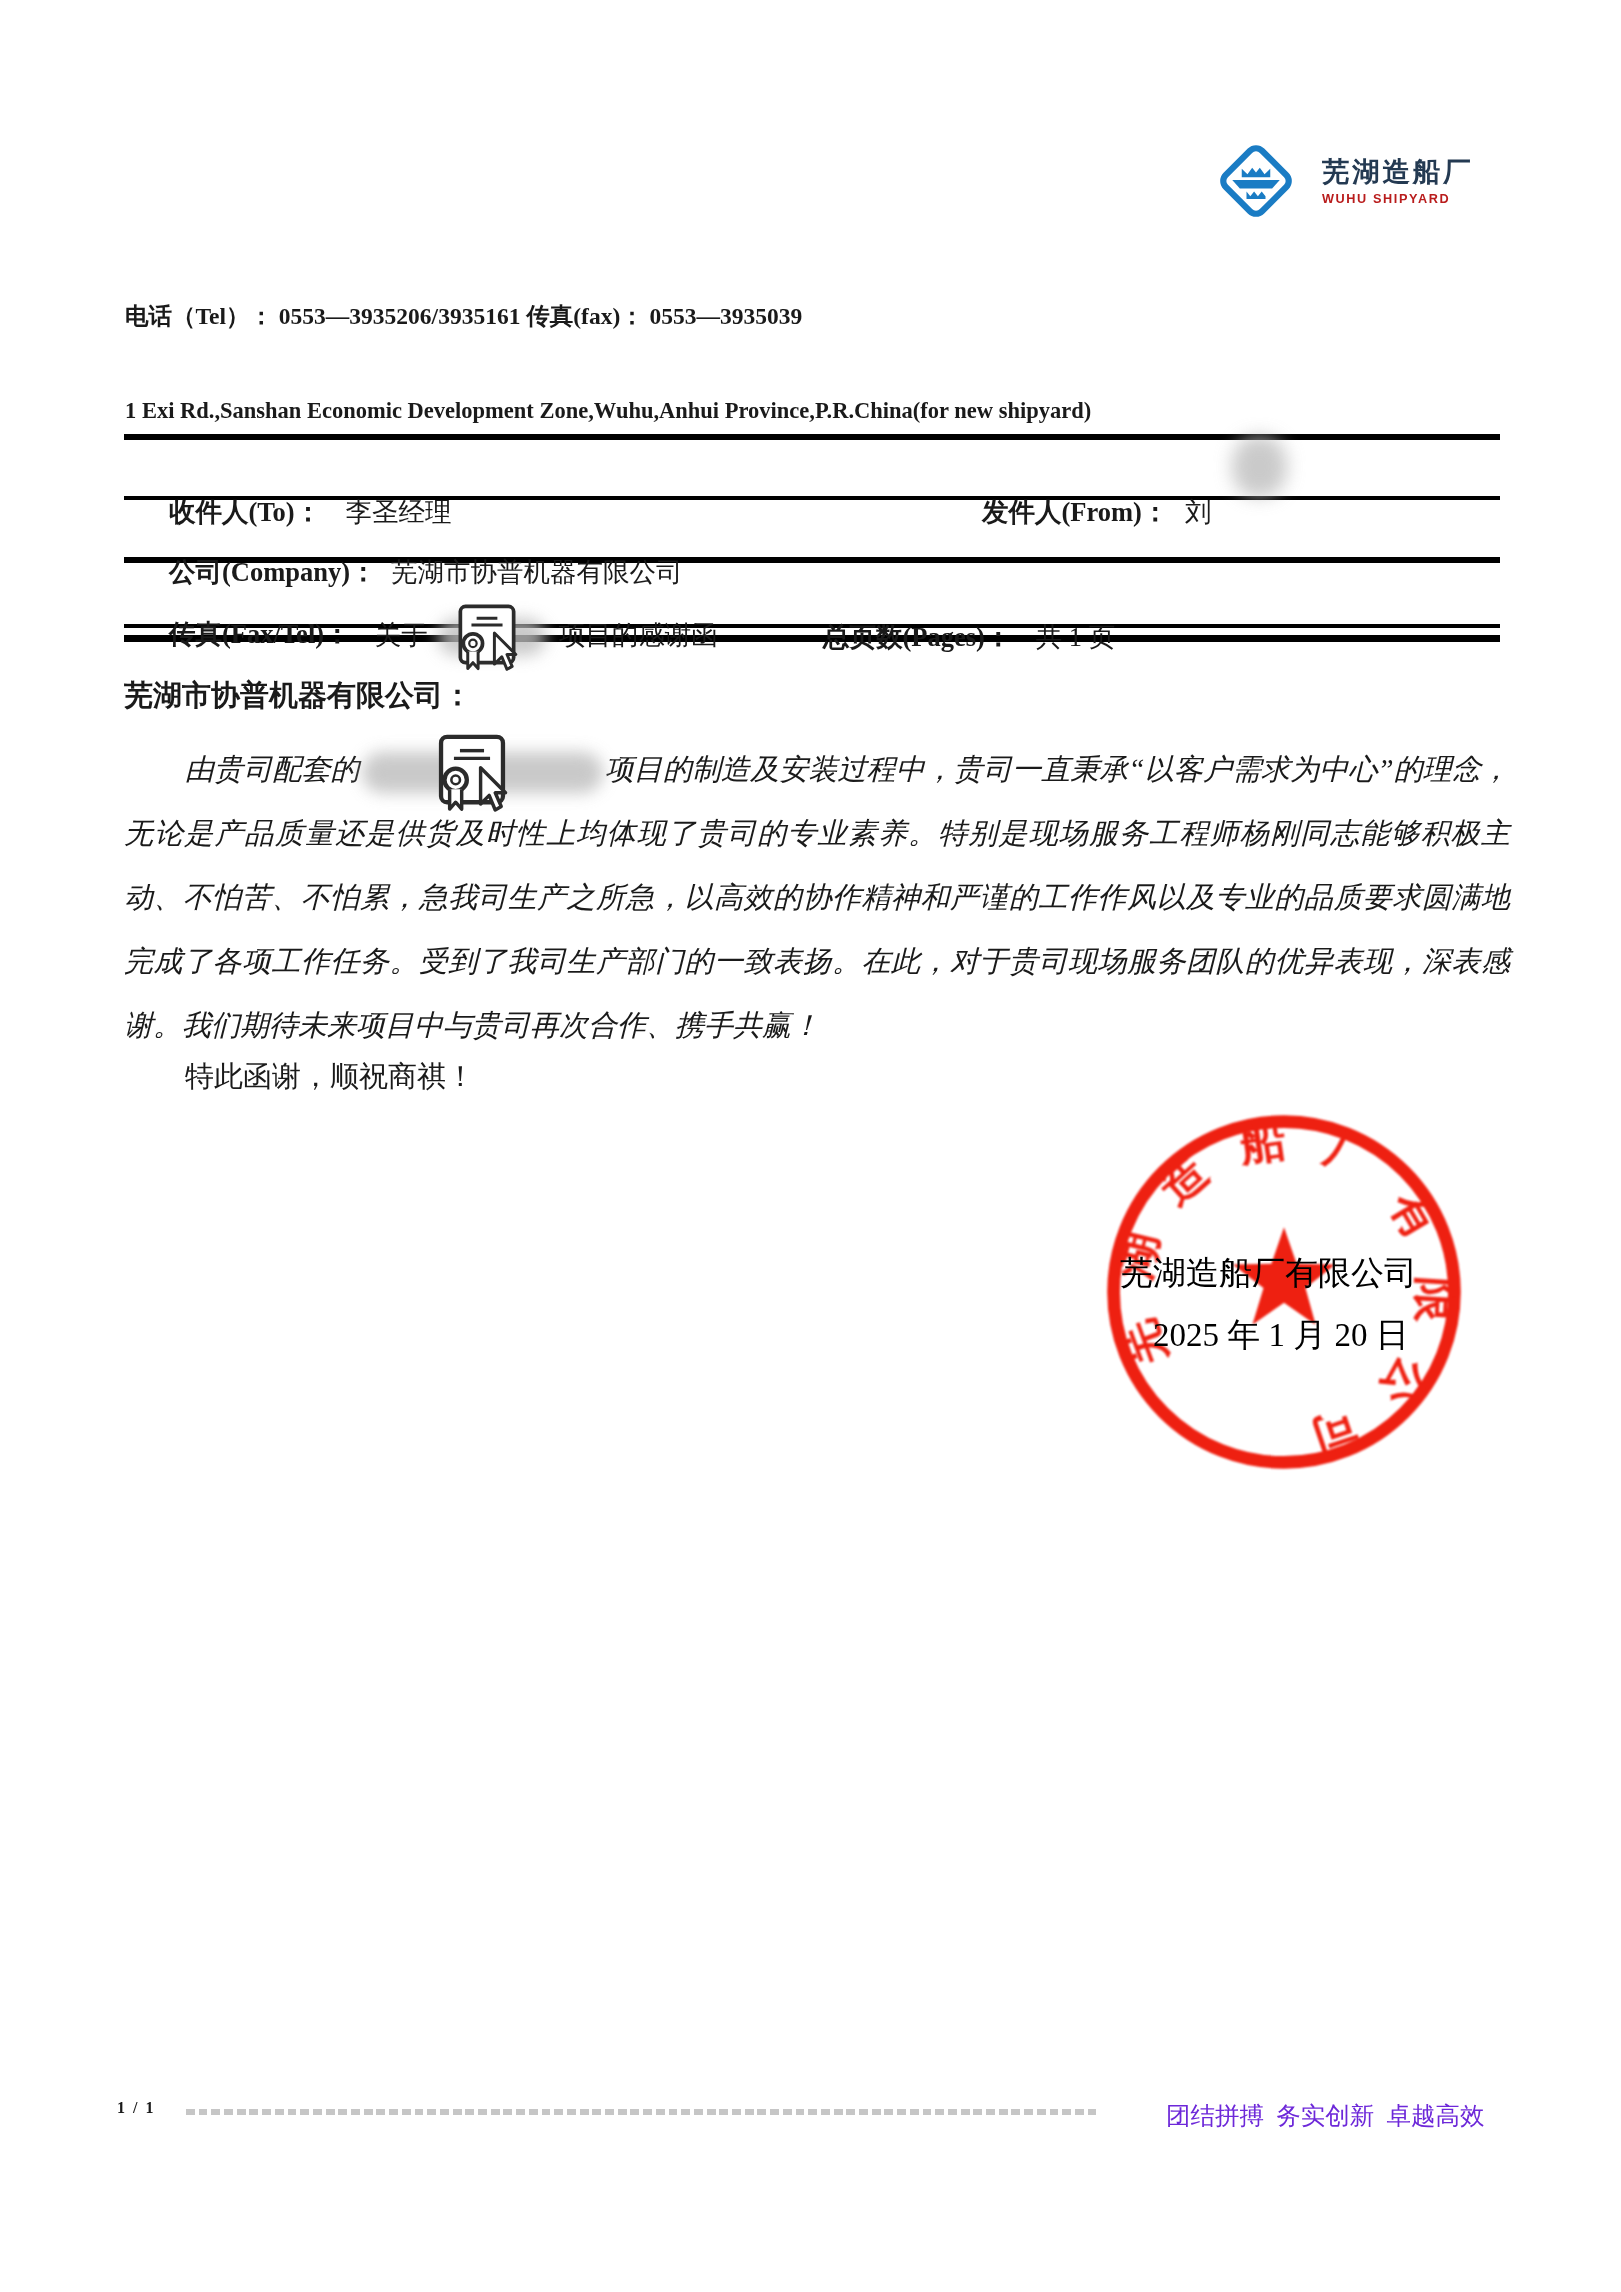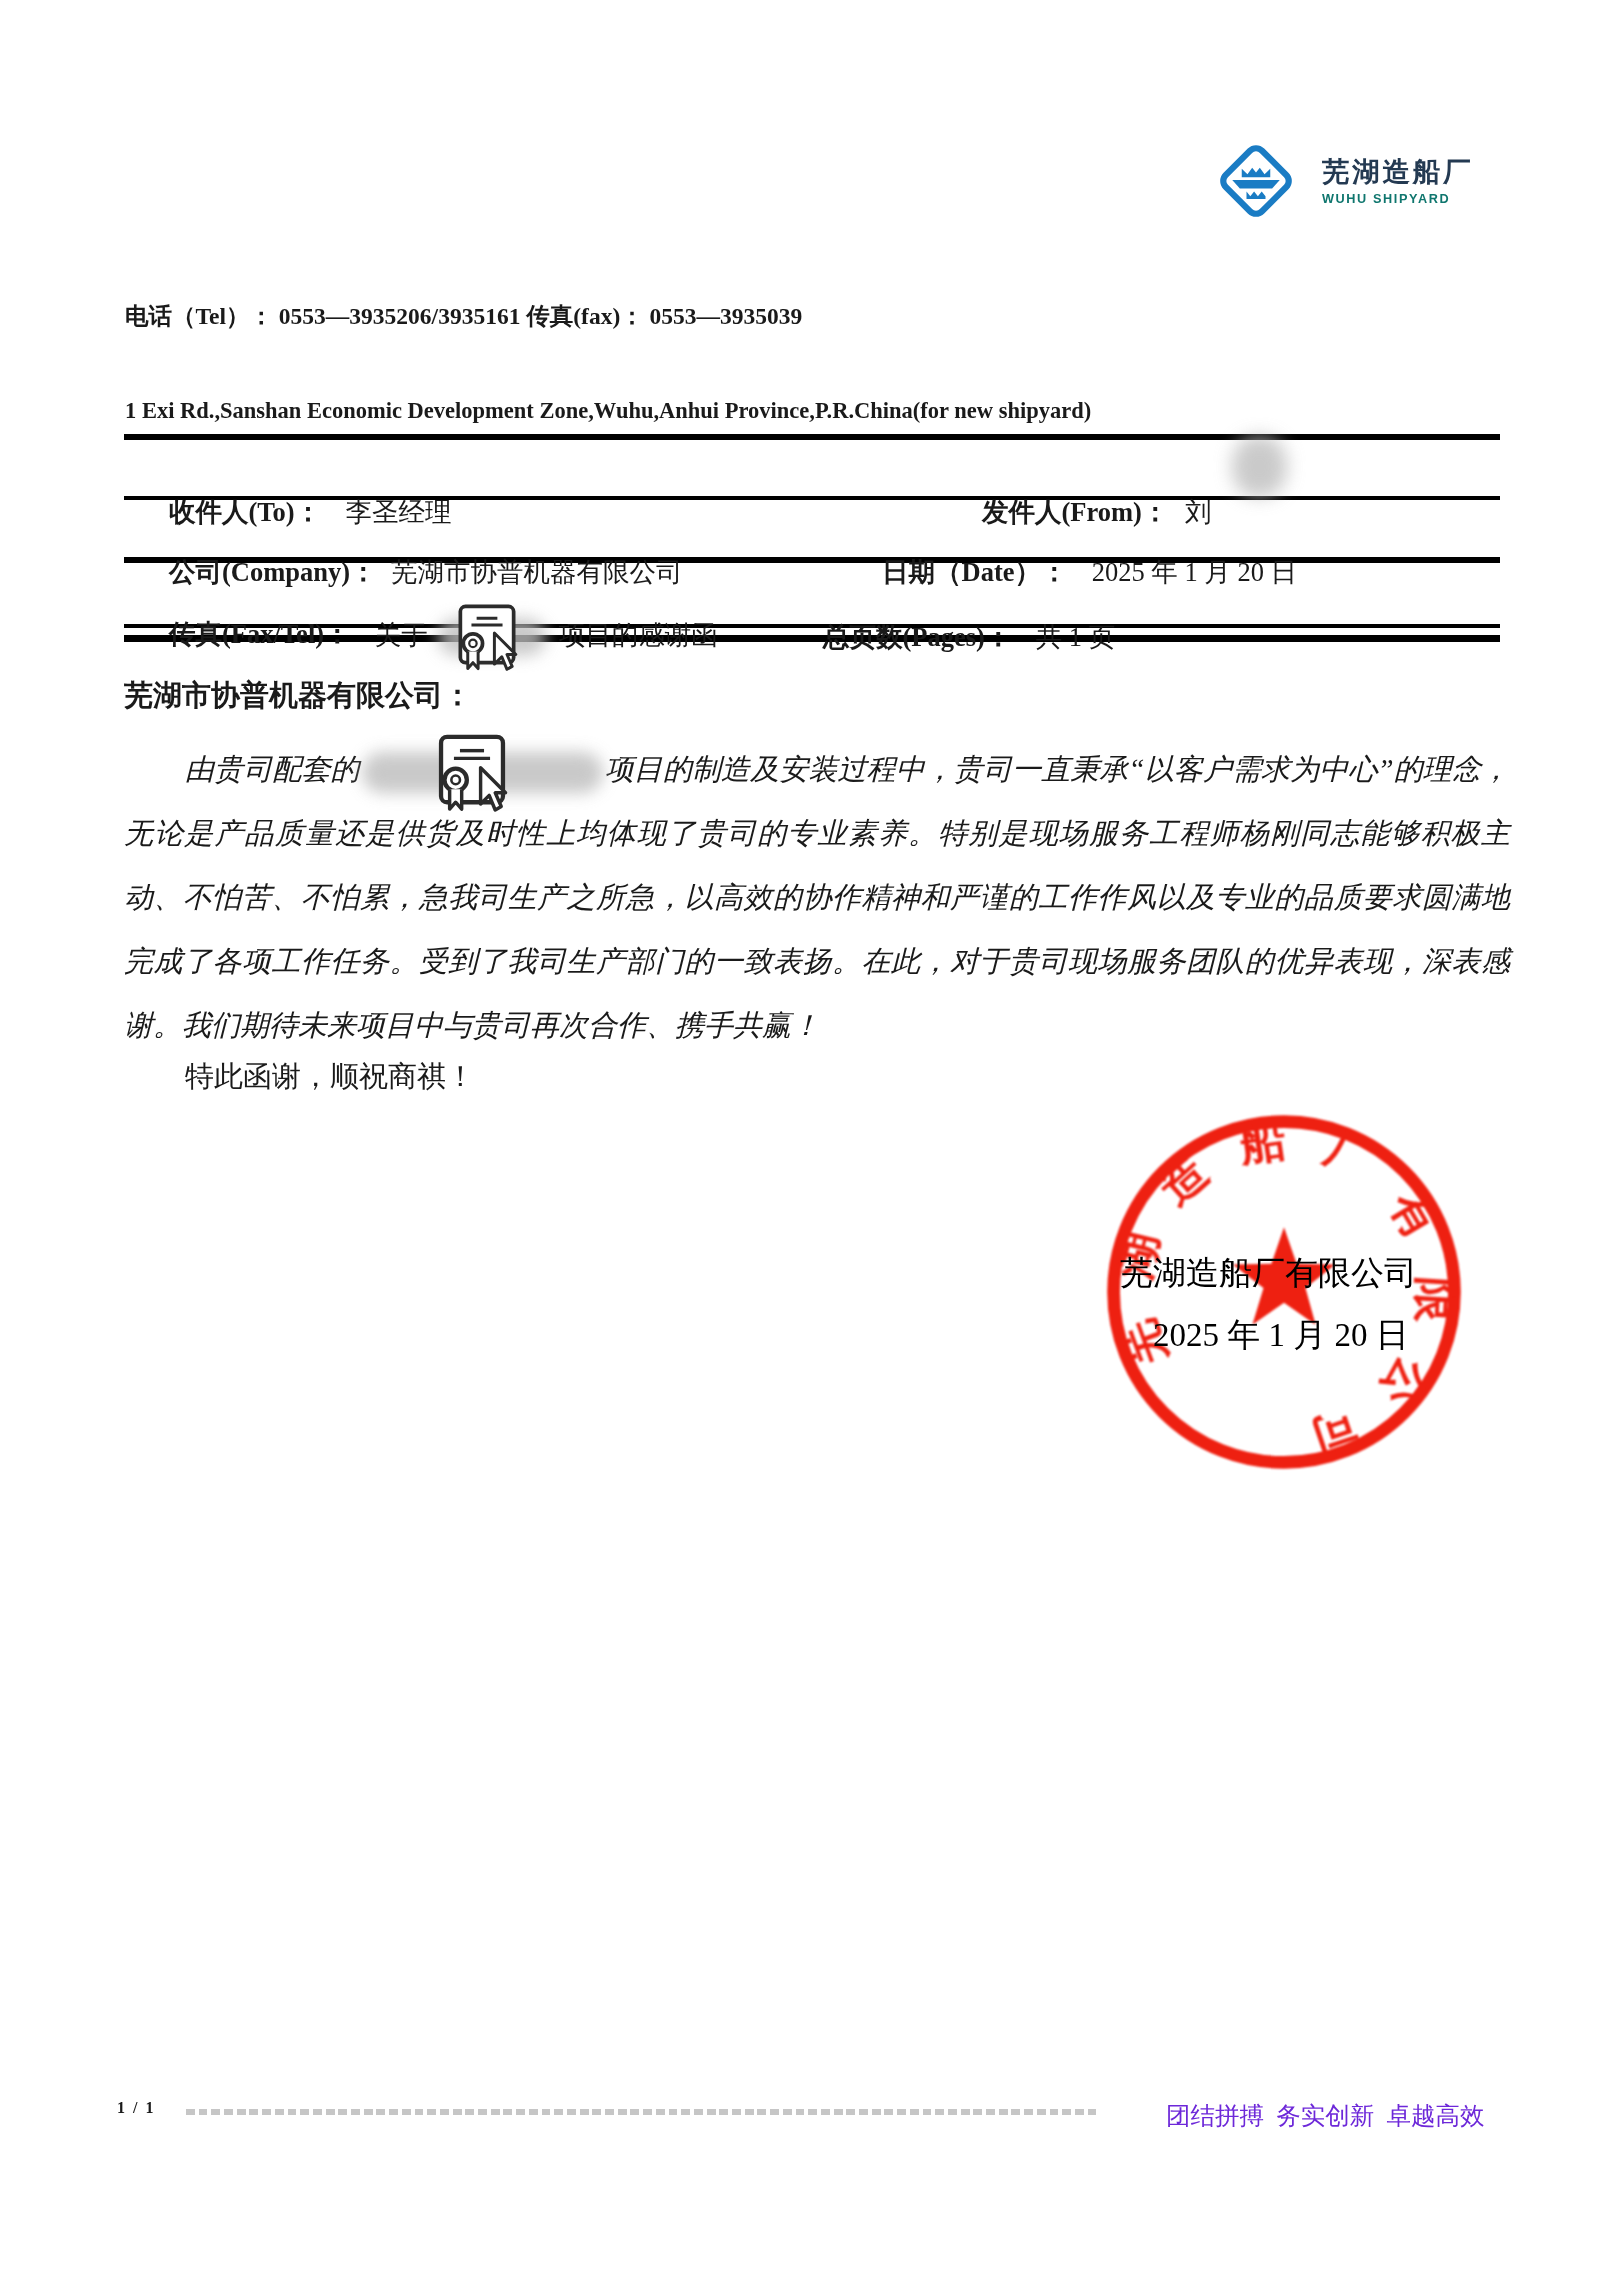--- a/index.html
+++ b/index.html
@@ -8,21 +8,21 @@
     margin:0 auto;overflow:hidden;
     font-family:"Liberation Serif","DejaVu Serif",serif;color:#1a1a1a;
   }
   
   .logo{position:absolute;left:1218px;top:143px;display:flex;align-items:center;gap:28px;}
   .logo-mark{width:76px;height:76px;}
   .logo-text{display:flex;flex-direction:column;}
   .logo-cn{font-family:"Liberation Sans","DejaVu Sans",sans-serif;font-weight:bold;
     font-size:27.4px;letter-spacing:2.9px;color:#243a52;line-height:1.15;}
   .logo-en{font-family:"Liberation Sans","DejaVu Sans",sans-serif;font-weight:bold;
-    font-size:12.7px;letter-spacing:1.6px;color:#0f766e;margin-top:3.9px;}
+    font-size:12.7px;letter-spacing:1.6px;color:#b91c1c;margin-top:3.9px;}
   
   .hdr-line{position:absolute;left:125px;font-weight:bold;font-size:23.5px;white-space:pre;}
   .hdr-tel{top:300px;}
   .hdr-addr{top:349px;}
   .hdr-addr-en{top:398px;font-size:22.5px;}
   
   .fax-table{position:absolute;left:124px;top:434px;width:1376px;}
   .tline{width:100%;background:#000;}
   .t-row{position:relative;width:100%;}
   .row1{height:56px;} .row2{height:57px;} .row3{height:61px;}
@@ -95,24 +95,20 @@
       <span class="blur-blob blob-from"></span>
     </div>
 
     <div class="tline" style="height:3.9px"></div>
 
     <div class="t-row row2">
       <span class="cell c-left">
         <span class="lbl">公司(Company)：</span>
         <span class="val" style="margin-left:7.8px">芜湖市协普机器有限公司</span>
       </span>
-      <span class="cell r2-right">
-        <span class="lbl">日期（Date）：</span>
-        <span class="val">2025 年 1 月 20 日</span>
-      </span>
     </div>
 
     <div class="tline" style="height:5.9px"></div>
 
     <div class="t-row row3">
       <span class="cell c-left">
         <span class="lbl">传真(Fax/Tel)：</span>
         <span class="val">关于</span>
         <span class="redact redact-fax">
           <span class="bar"></span>

